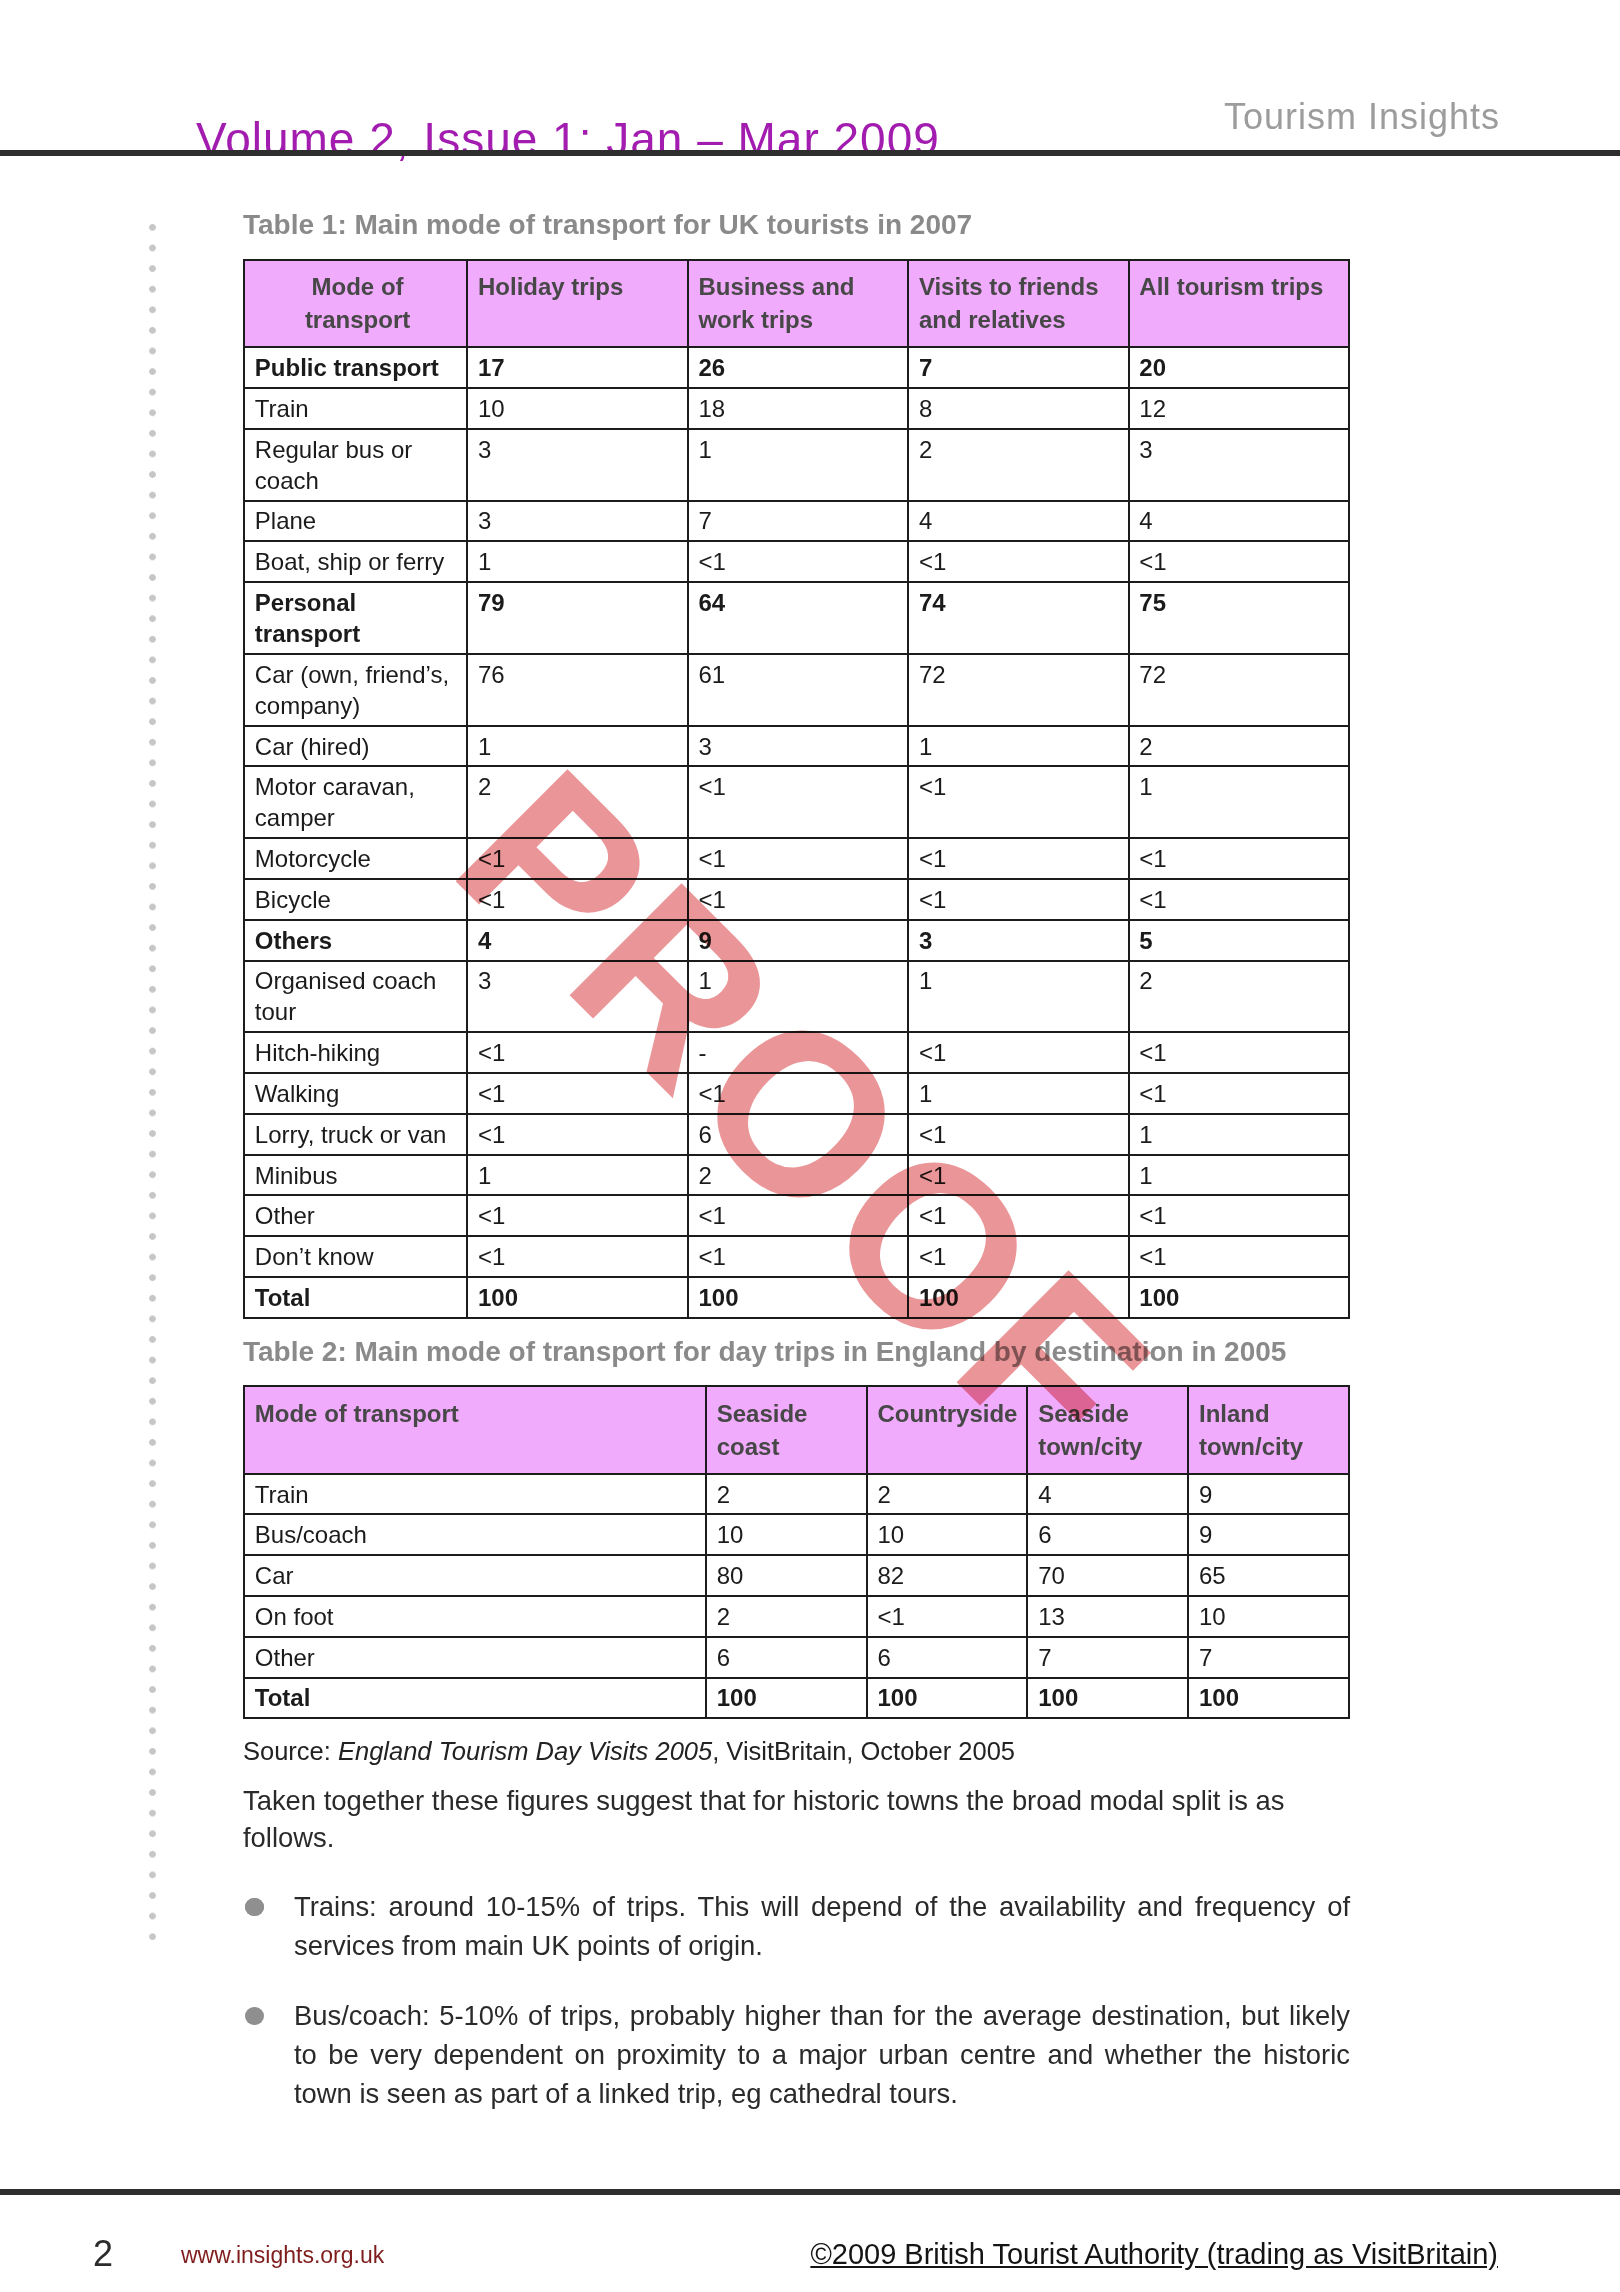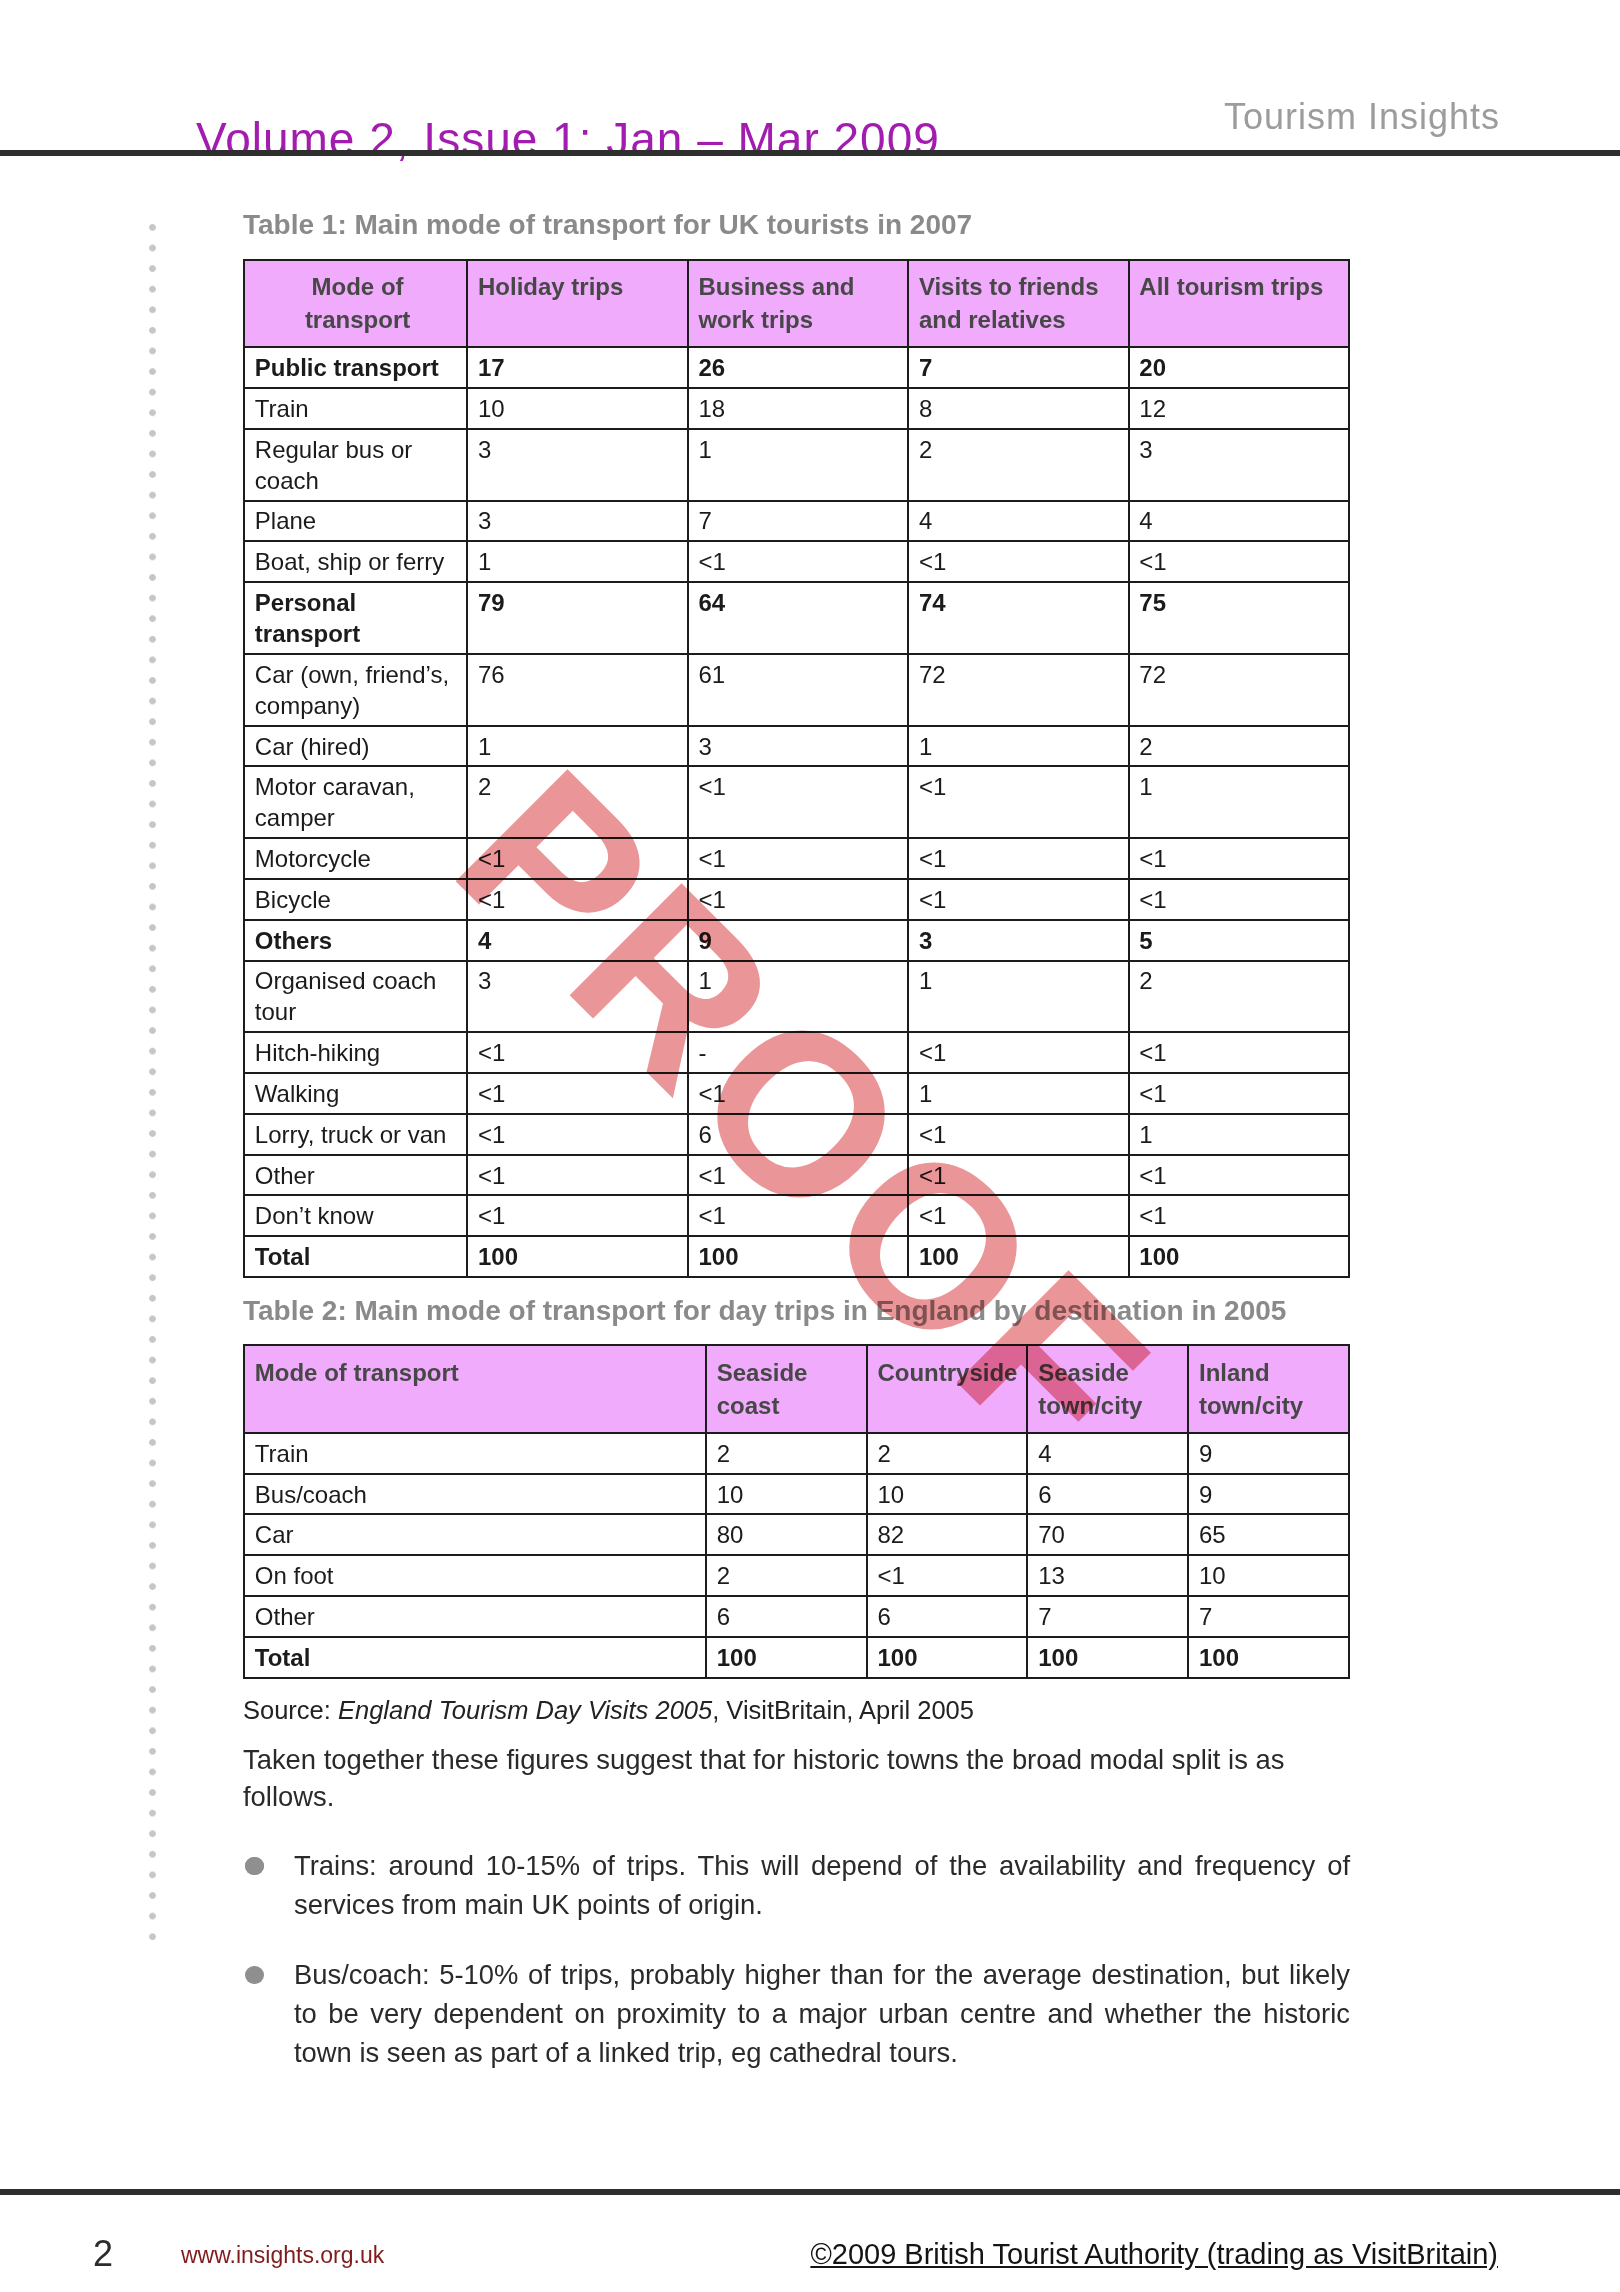--- a/index.html
+++ b/index.html
@@ -184,20 +184,27 @@
             <td>&lt;1</td>
           </tr>
           <tr>
             <td>Lorry, truck or van</td>
             <td>&lt;1</td>
             <td>6</td>
             <td>&lt;1</td>
             <td>1</td>
           </tr>
           <tr>
+            <td>Minibus</td>
+            <td>1</td>
+            <td>2</td>
+            <td>&lt;1</td>
+            <td>1</td>
+          </tr>
+          <tr>
             <td>Other</td>
             <td>&lt;1</td>
             <td>&lt;1</td>
             <td>&lt;1</td>
             <td>&lt;1</td>
           </tr>
           <tr>
             <td>Don’t know</td>
             <td>&lt;1</td>
             <td>&lt;1</td>
@@ -273,21 +280,21 @@
           <tr class="bold">
             <td>Total</td>
             <td>100</td>
             <td>100</td>
             <td>100</td>
             <td>100</td>
           </tr>
         </tbody>
     </table>
 
-    <p class="source"><span>Source: </span><i>England Tourism Day Visits 2005</i><span>, VisitBritain, April 2005</span></p>
+    <p class="source"><span>Source: </span><i>England Tourism Day Visits 2005</i><span>, VisitBritain, October 2005</span></p>
 
     <p class="intro">Taken together these figures suggest that for historic towns the broad modal split is as follows.</p>
 
     <ul class="bullets">
         <li><span class="bullet-dot"></span></li>
         <li><span class="bullet-dot"></span><span>Trains: around 10-15% of trips. This will depend of the availability and frequency of services from main UK points of origin.</span></li>
         <li><span class="bullet-dot"></span><span>Bus/coach: 5-10% of trips, probably higher than for the average destination, but likely to be very dependent on proximity to a major urban centre and whether the historic town is seen as part of a linked trip, eg cathedral tours.</span></li>
       </ul>
   </div>
 

